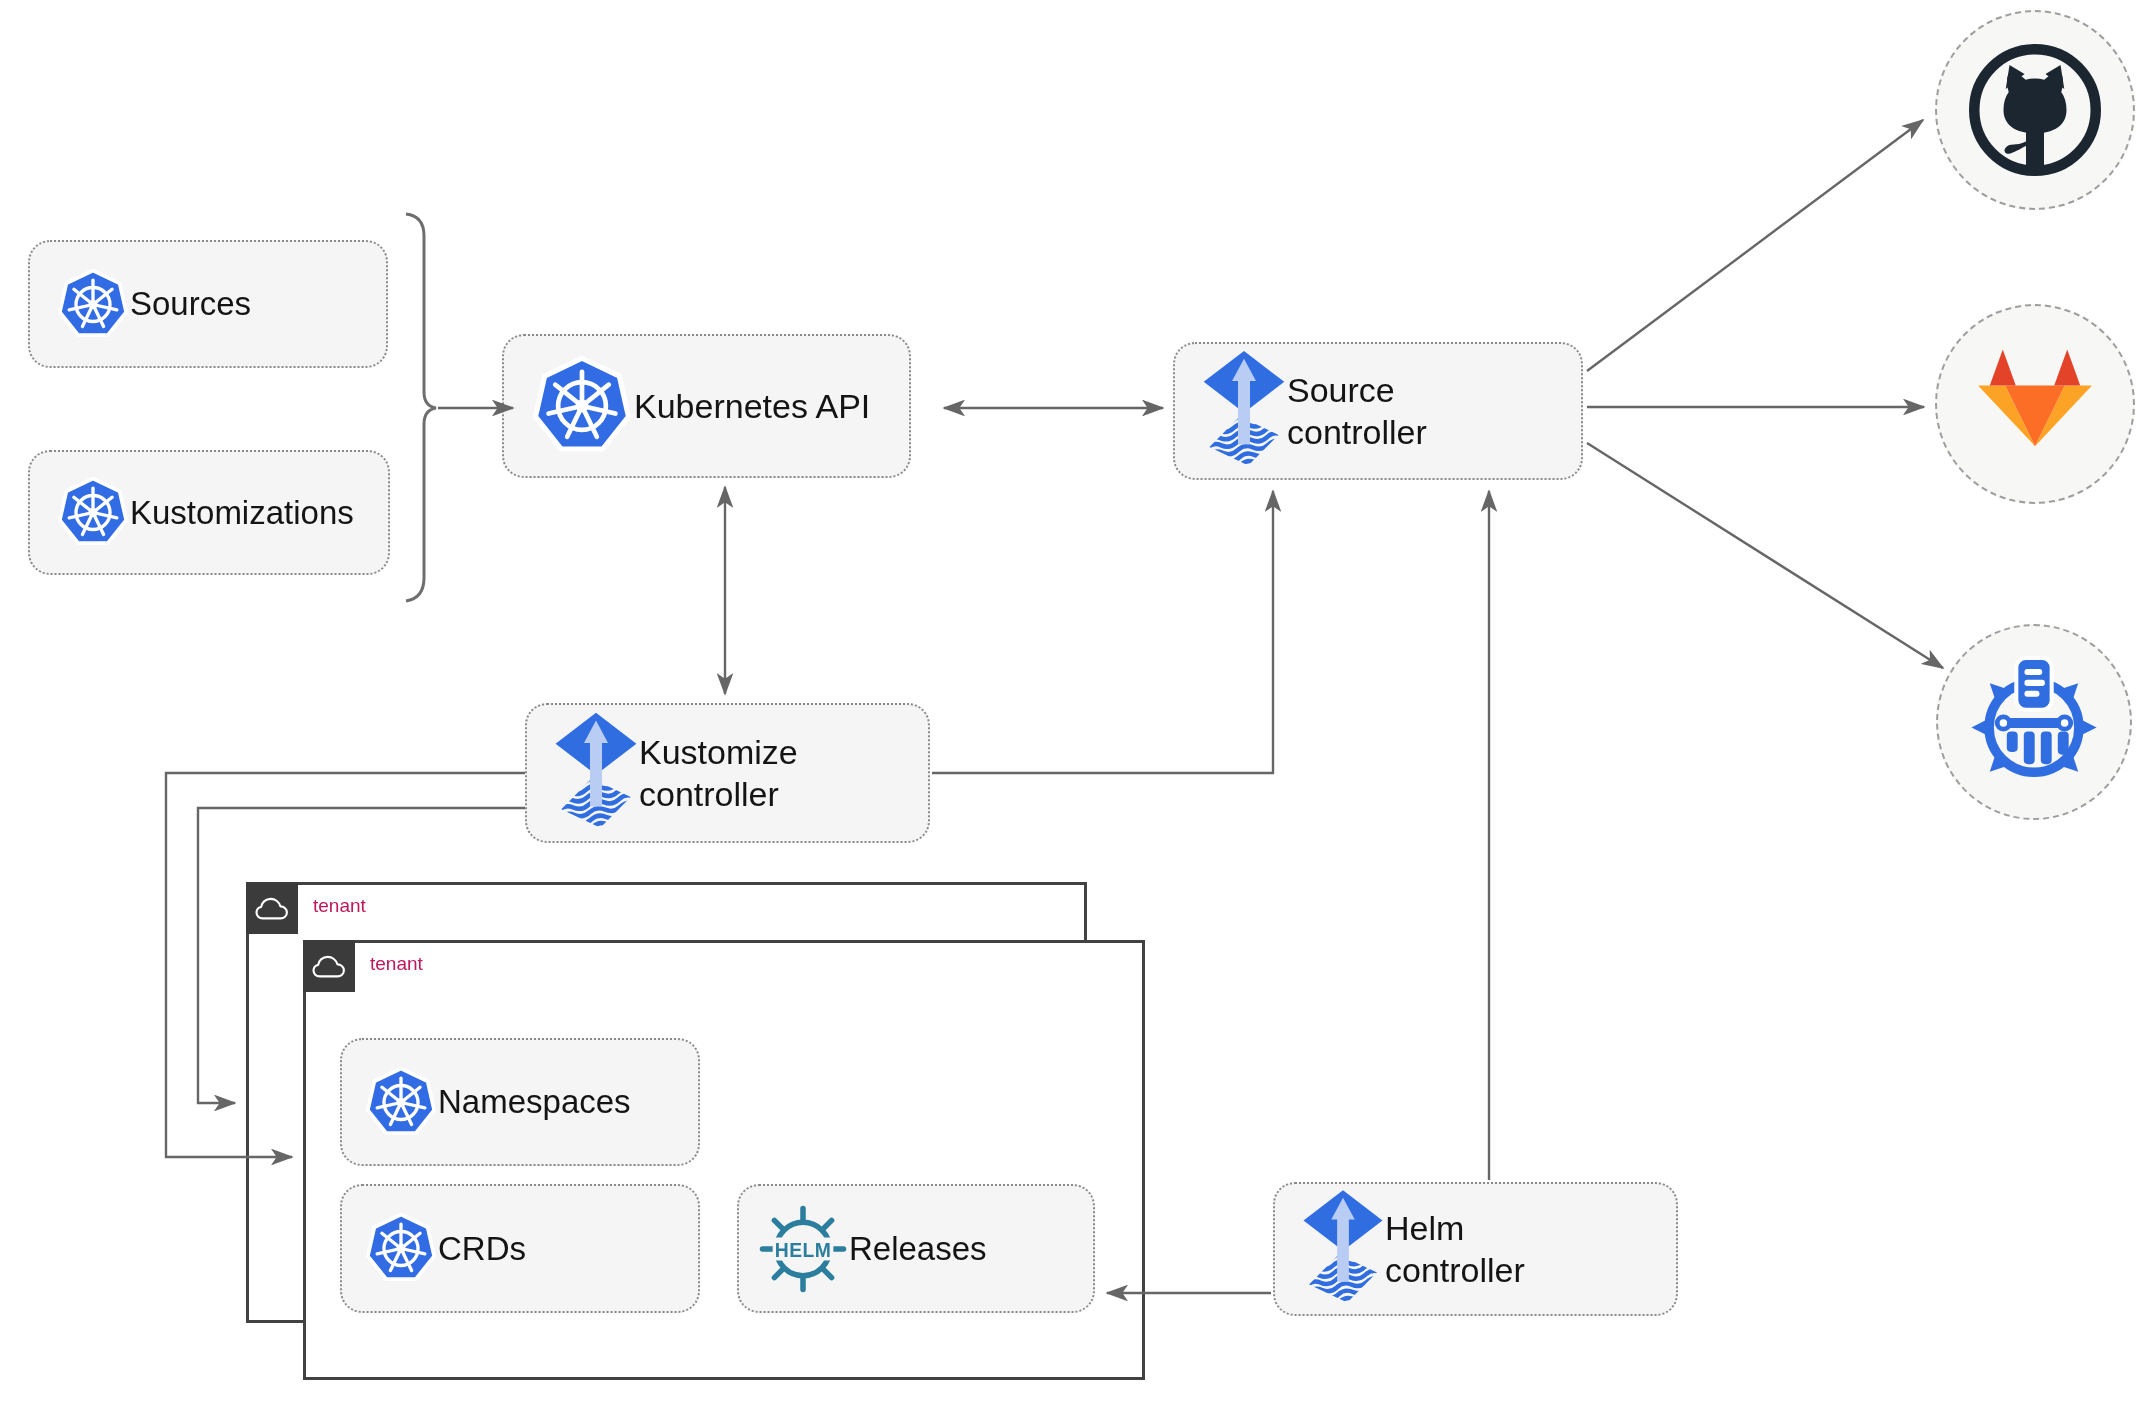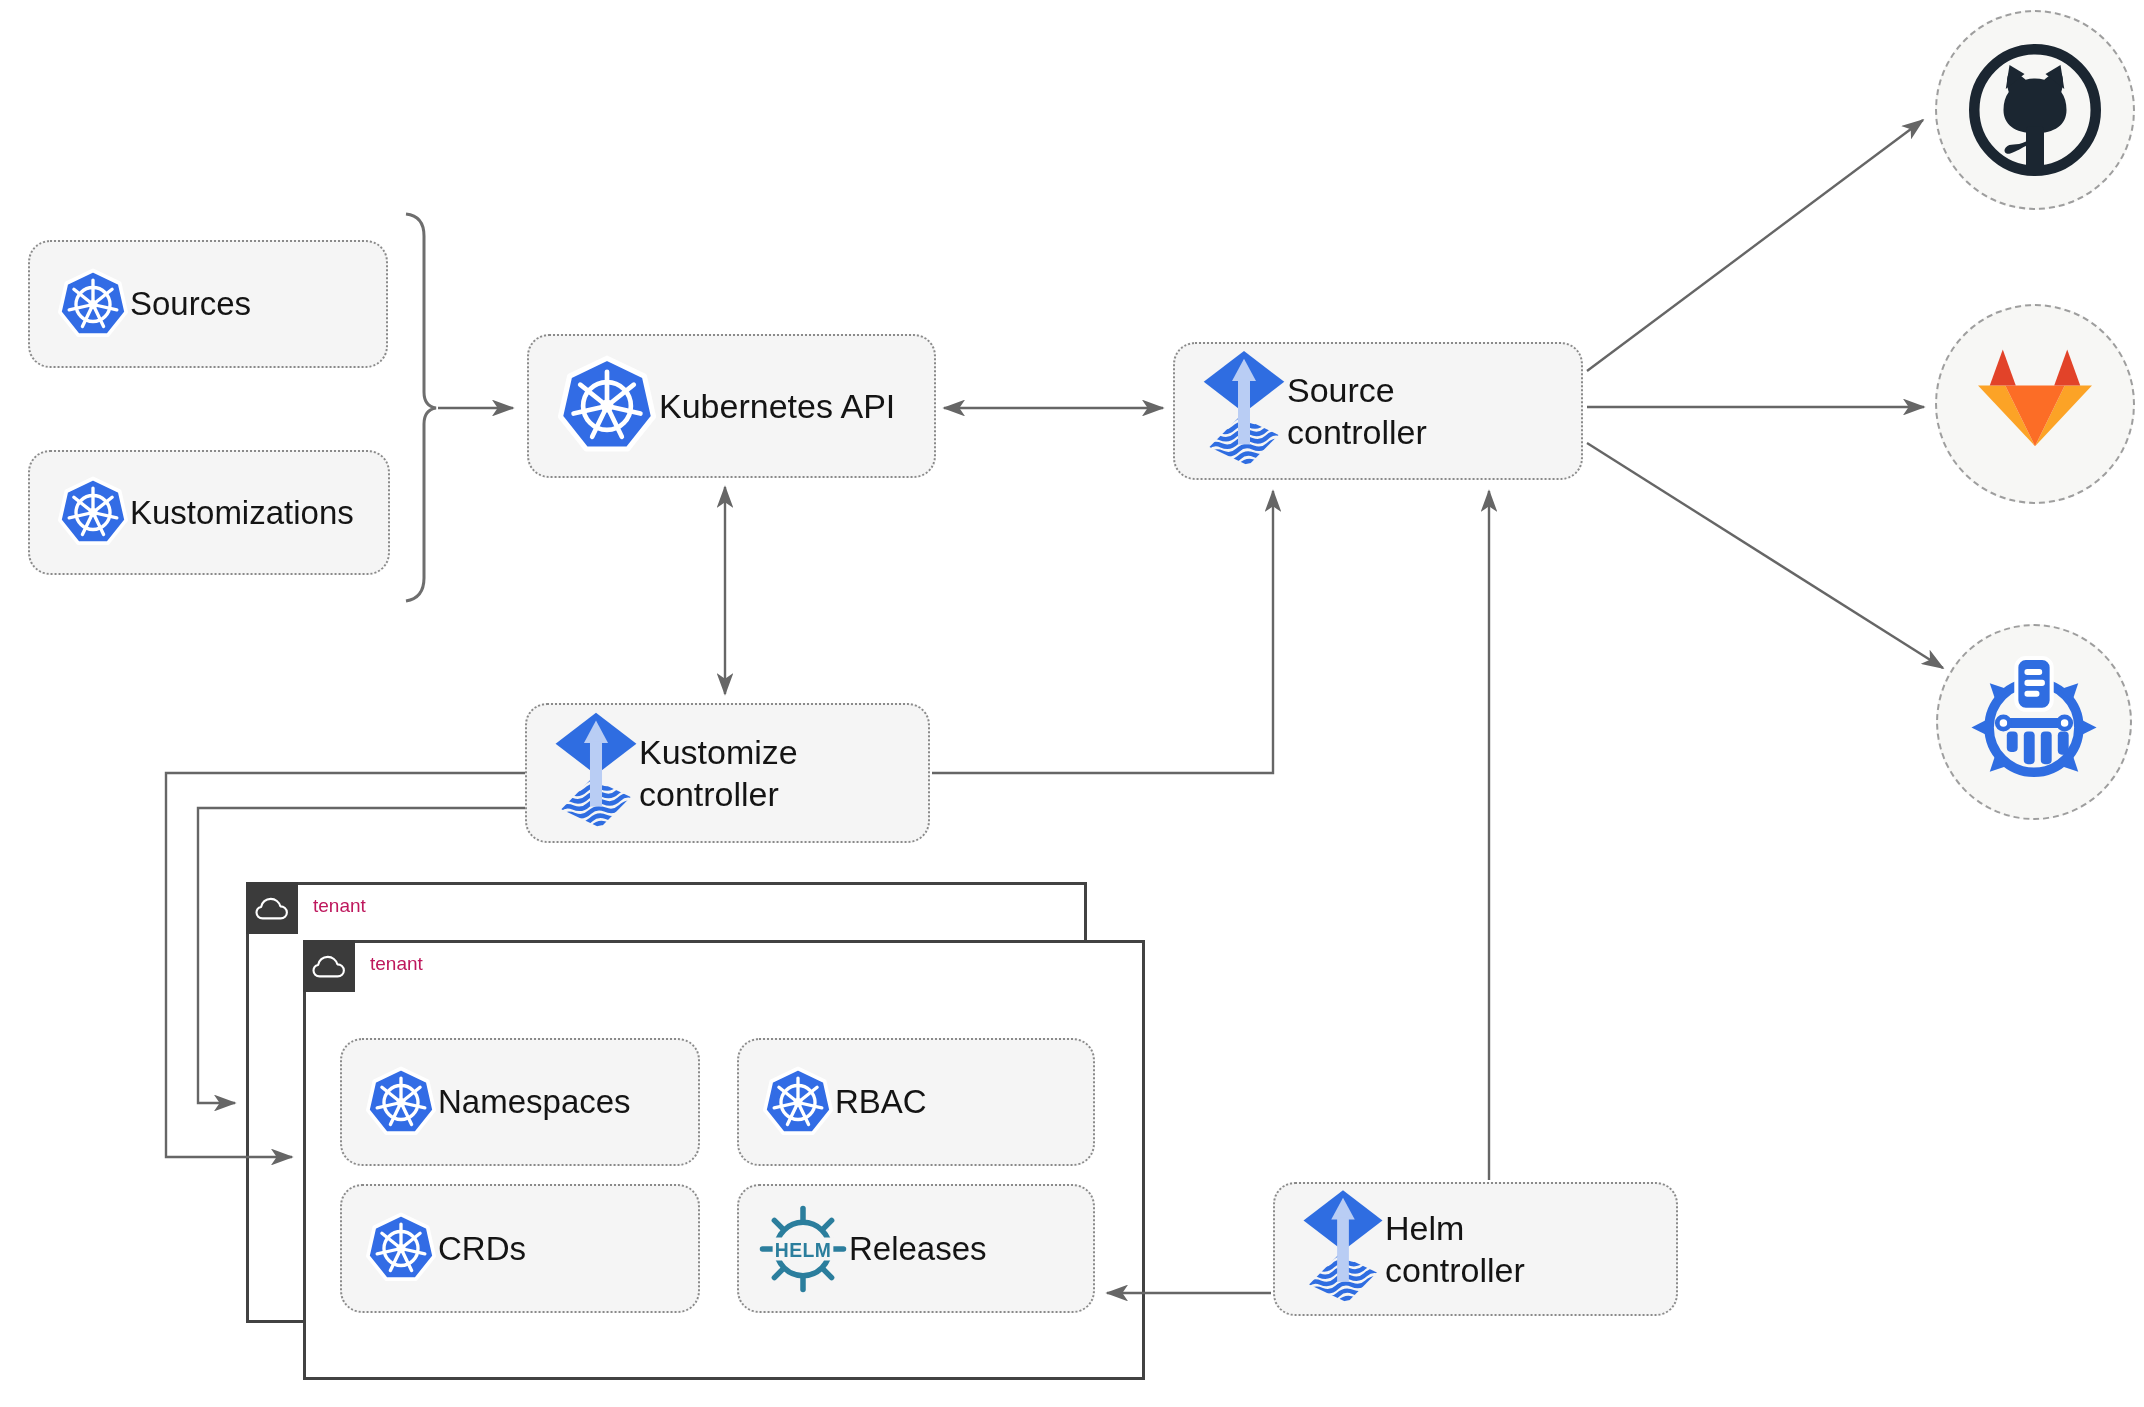--- a/index.html
+++ b/index.html
@@ -182,21 +182,21 @@
 
   <div class="node" style="left:28px;top:450px;width:362px;height:125px;">
     <span class="nicon">
         <svg width="74" height="77">
           <use href="#ic-k8s"></use>
         </svg>
       </span>
     <span class="nlabel" style="font-size:33px">Kustomizations</span>
   </div>
 
-  <div class="node" style="left:527px;top:334px;width:409px;height:144px;">
+  <div class="node" style="left:502px;top:334px;width:409px;height:144px;">
     <span class="nicon">
         <svg width="104" height="108">
           <use href="#ic-k8s"></use>
         </svg>
       </span>
     <span class="nlabel">Kubernetes API</span>
   </div>
 
   <div class="node" style="left:1173px;top:342px;width:410px;height:138px;">
     <span class="nicon">
@@ -230,28 +230,20 @@
 
   <div class="node" style="left:340px;top:1038px;width:360px;height:128px;">
     <span class="nicon" style="margin-left:22px">
         <svg width="74" height="77">
           <use href="#ic-k8s"></use>
         </svg>
       </span>
     <span class="nlabel" style="font-size:33px">Namespaces</span>
   </div>
 
-  <div class="node" style="left:737px;top:1038px;width:358px;height:128px;">
-    <span class="nicon" style="margin-left:22px">
-        <svg width="74" height="77">
-          <use href="#ic-k8s"></use>
-        </svg>
-      </span>
-    <span class="nlabel" style="font-size:33px">RBAC</span>
-  </div>
 
   <div class="node" style="left:340px;top:1184px;width:360px;height:129px;">
     <span class="nicon" style="margin-left:22px">
         <svg width="74" height="77">
           <use href="#ic-k8s"></use>
         </svg>
       </span>
     <span class="nlabel" style="font-size:33px">CRDs</span>
   </div>
 

